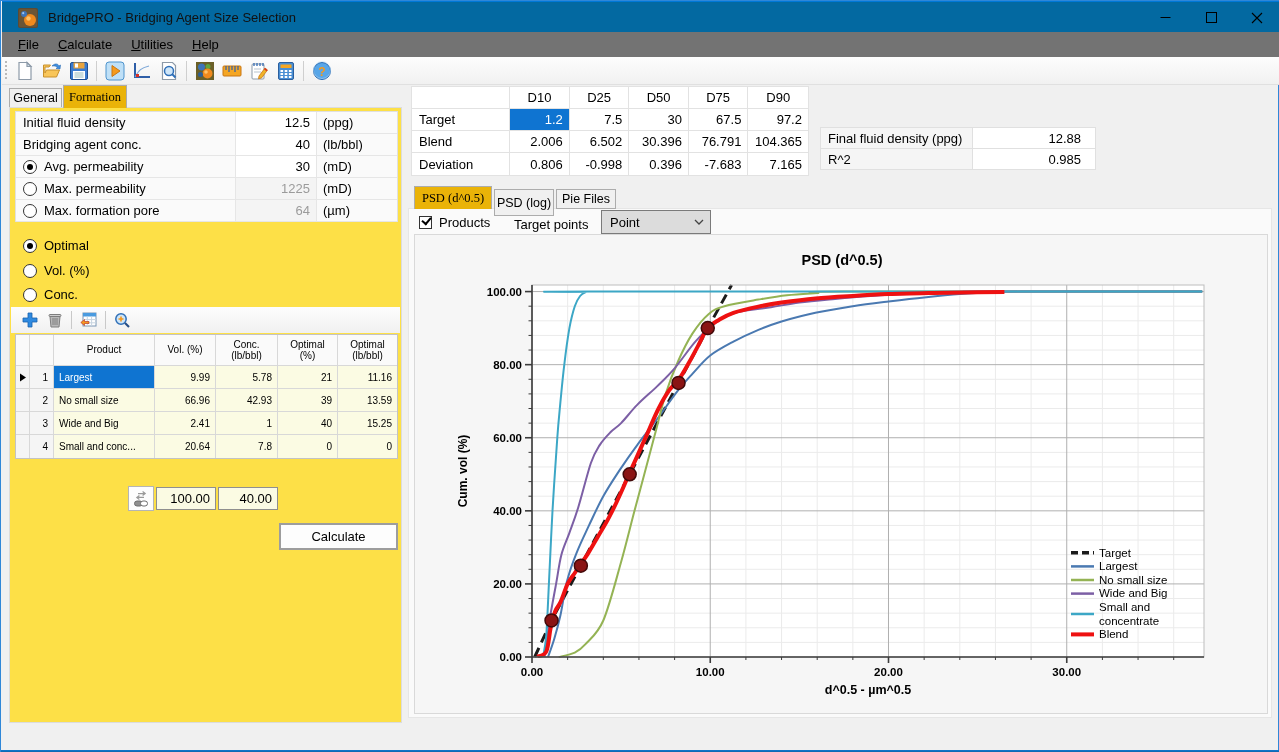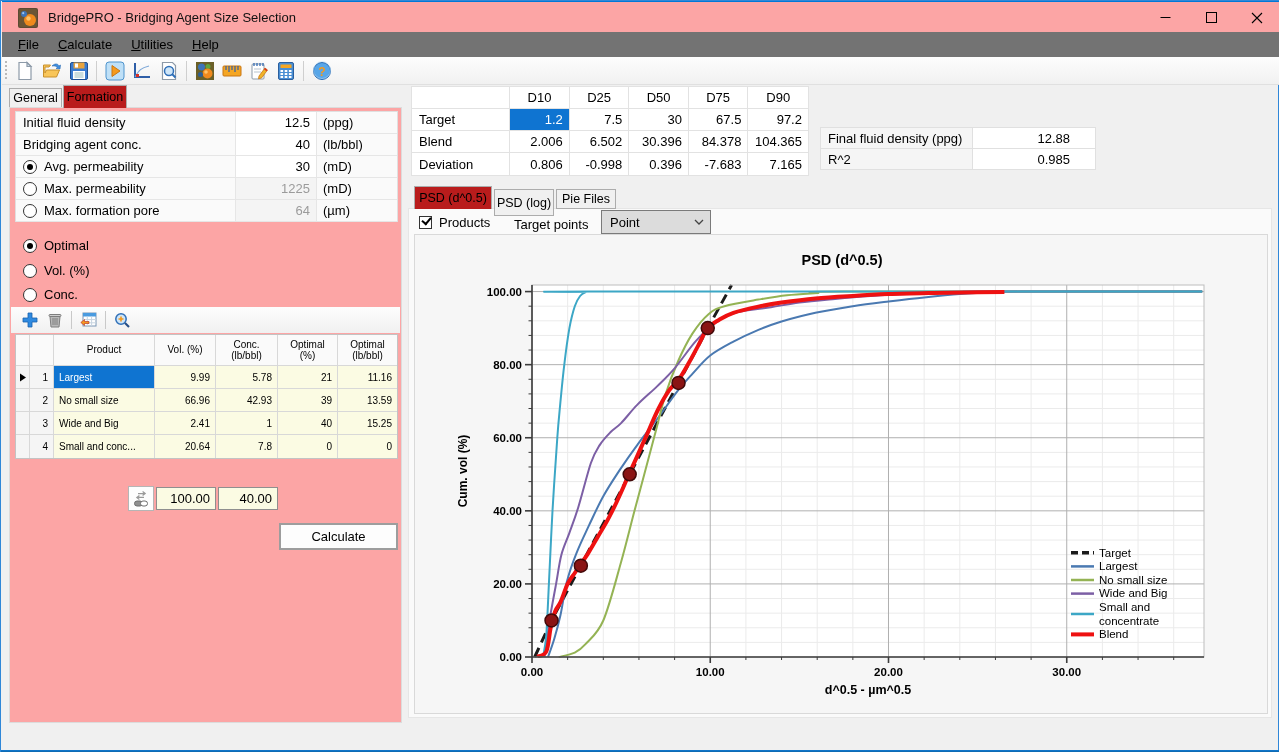--- a/index.html
+++ b/index.html
@@ -3,21 +3,21 @@
 <meta charset="utf-8">
 <style>
   * { margin:0; padding:0; box-sizing:border-box; }
   html,body { width:1279px; height:752px; overflow:hidden; background:#444; }
   body { font-family:"Liberation Sans", sans-serif; font-size:13px; color:#000; }
   #app { position:absolute; left:0; top:0; width:1279px; height:752px; background:#f0f0f0;
          border:1px solid #2f87d8; }
   .abs { position:absolute; }
 
   
-  #titlebar { left:1px; top:0; width:1277px; height:31px; background:#fca5a5; border-top:1px solid #0078d7; }
+  #titlebar { left:1px; top:0; width:1277px; height:31px; background:#0369a1; border-top:1px solid #0078d7; }
   #app-icon { left:16px; top:6px; width:20px; height:20px; }
   #window-title { left:46px; top:8px; font-size:13px; color:#111; white-space:nowrap; }
   .win-btn { top:0; width:46px; height:31px; display:flex; align-items:center; justify-content:center; }
   #btn-min { left:1140px; } #btn-max { left:1186px; } #btn-close { left:1232px; }
 
   
   #menubar { left:1px; top:31px; width:1277px; height:25px; background:#737373; display:flex; align-items:center; }
   .menu-item { padding:3px 8px; margin-left:3px; color:#000; }
   .menu-item:first-child { margin-left:8px; }
   .menu-item u { text-decoration:underline; }
@@ -26,24 +26,24 @@
   #toolbar { left:1px; top:56px; width:1277px; height:28px; background:linear-gradient(#fdfdfd,#f1f1f1);
              border-bottom:1px solid #e0e0e0; display:flex; align-items:center; }
   #toolbar-grip { width:6px; height:20px; margin-left:3px; margin-right:4px;
       background:repeating-linear-gradient(to bottom,#b9b9b9 0 2px, transparent 2px 4px); width:2px; }
   .tb-btn { width:27px; height:24px; display:flex; align-items:center; justify-content:center; }
   .tb-sep { width:1px; height:20px; background:#cfcfcf; margin:0 4px; }
 
   
   .tab { position:absolute; border:1px solid #acacac; background:#f0f0f0; color:#000;
          display:flex; align-items:center; justify-content:center; font-size:12.5px; white-space:nowrap; overflow:hidden; }
-  .tab.active { background:#b91c1c; border-bottom:none; z-index:5; }
-
-  
-  #left-panel { left:8px; top:106px; width:393px; height:616px; background:#fca5a5; border:1px solid #dcdcdc;padding-left:33px; }
+  .tab.active { background:#eab308; border-bottom:none; z-index:5;font-family:Liberation Serif, serif; }
+
+  
+  #left-panel { left:8px; top:106px; width:393px; height:616px; background:#fde047; border:1px solid #dcdcdc;padding-left:33px; }
 
   #form-table { left:5px; top:3px; width:383px; border:1px solid #e0e0e0; border-bottom:none; }
   .form-row { display:flex; height:22px; border-bottom:1px solid #e6e6e6; }
   .form-label { width:220px; background:#fafafa; display:flex; align-items:center; padding-left:7px; border-right:1px solid #e6e6e6; }
   .form-value { width:81px; background:#fff; display:flex; align-items:center; justify-content:flex-end; padding-right:6px; border-right:1px solid #e6e6e6; }
   .form-value.disabled { background:#f4f4f4; color:#9b9b9b; }
   .form-unit { flex:1; background:#fafafa; display:flex; align-items:center; padding-left:6px; }
 
   .radio { width:14px; height:14px; border-radius:50%; border:1px solid #333333; background:#fff; position:relative; flex:none; }
   .radio.checked:after { content:""; position:absolute; left:3px; top:3px; width:6px; height:6px; border-radius:50%; background:#000; }
@@ -85,21 +85,21 @@
   .d-val { width:60px; justify-content:flex-end; padding-right:6px; }
   .d-head .d-cell { justify-content:center; padding:0; }
   .d-row:last-child .d-cell { border-bottom:none; }
   .d-val.selected { background:#0f74d1; color:#fff; }
   .d-val:last-child { border-right:none; }
 
   
   #results { left:819px; top:126px; width:276px; border:1px solid #e0e0e0; border-bottom:none; background:#fff; }
   .r-row { display:flex; height:21px; border-bottom:1px solid #e0e0e0; }
   .r-label { width:152px; background:#f5f5f5; display:flex; align-items:center; padding-left:7px; border-right:1px solid #e0e0e0; }
-  .r-value { flex:1; display:flex; align-items:center; justify-content:flex-end; padding-right:25px; }
+  .r-value { flex:1; display:flex; align-items:center; justify-content:flex-end; padding-right:14px; }
 
   
   #chart-page { left:407px; top:207px; width:864px; height:510px; background:#fafafa; border:1px solid #e6e6e6; }
   .checkbox { width:13px; height:13px; border:1px solid #333; background:#fff; position:relative; flex:none; }
   .checkbox.checked:after { content:""; position:absolute; left:2px; top:0px; width:7px; height:4px;
       border-left:2px solid #000; border-bottom:2px solid #000; transform:rotate(-50deg); }
   #combo { left:600px; top:209px; width:110px; height:24px; background:#dcdcdc; border:1px solid #7a7a7a;
            display:flex; align-items:center; }
   #combo-text { padding-left:8px; flex:1; }
   #combo-chevron { width:22px; display:flex; align-items:center; justify-content:center; }
@@ -443,21 +443,21 @@
         <div class="d-cell d-val">7.5</div>
         <div class="d-cell d-val">30</div>
         <div class="d-cell d-val">67.5</div>
         <div class="d-cell d-val">97.2</div>
       </div>
       <div class="d-row">
         <div class="d-cell d-label">Blend</div>
         <div class="d-cell d-val">2.006</div>
         <div class="d-cell d-val">6.502</div>
         <div class="d-cell d-val">30.396</div>
-        <div class="d-cell d-val">84.378</div>
+        <div class="d-cell d-val">76.791</div>
         <div class="d-cell d-val">104.365</div>
       </div>
       <div class="d-row">
         <div class="d-cell d-label">Deviation</div>
         <div class="d-cell d-val">0.806</div>
         <div class="d-cell d-val">-0.998</div>
         <div class="d-cell d-val">0.396</div>
         <div class="d-cell d-val">-7.683</div>
         <div class="d-cell d-val">7.165</div>
       </div>

